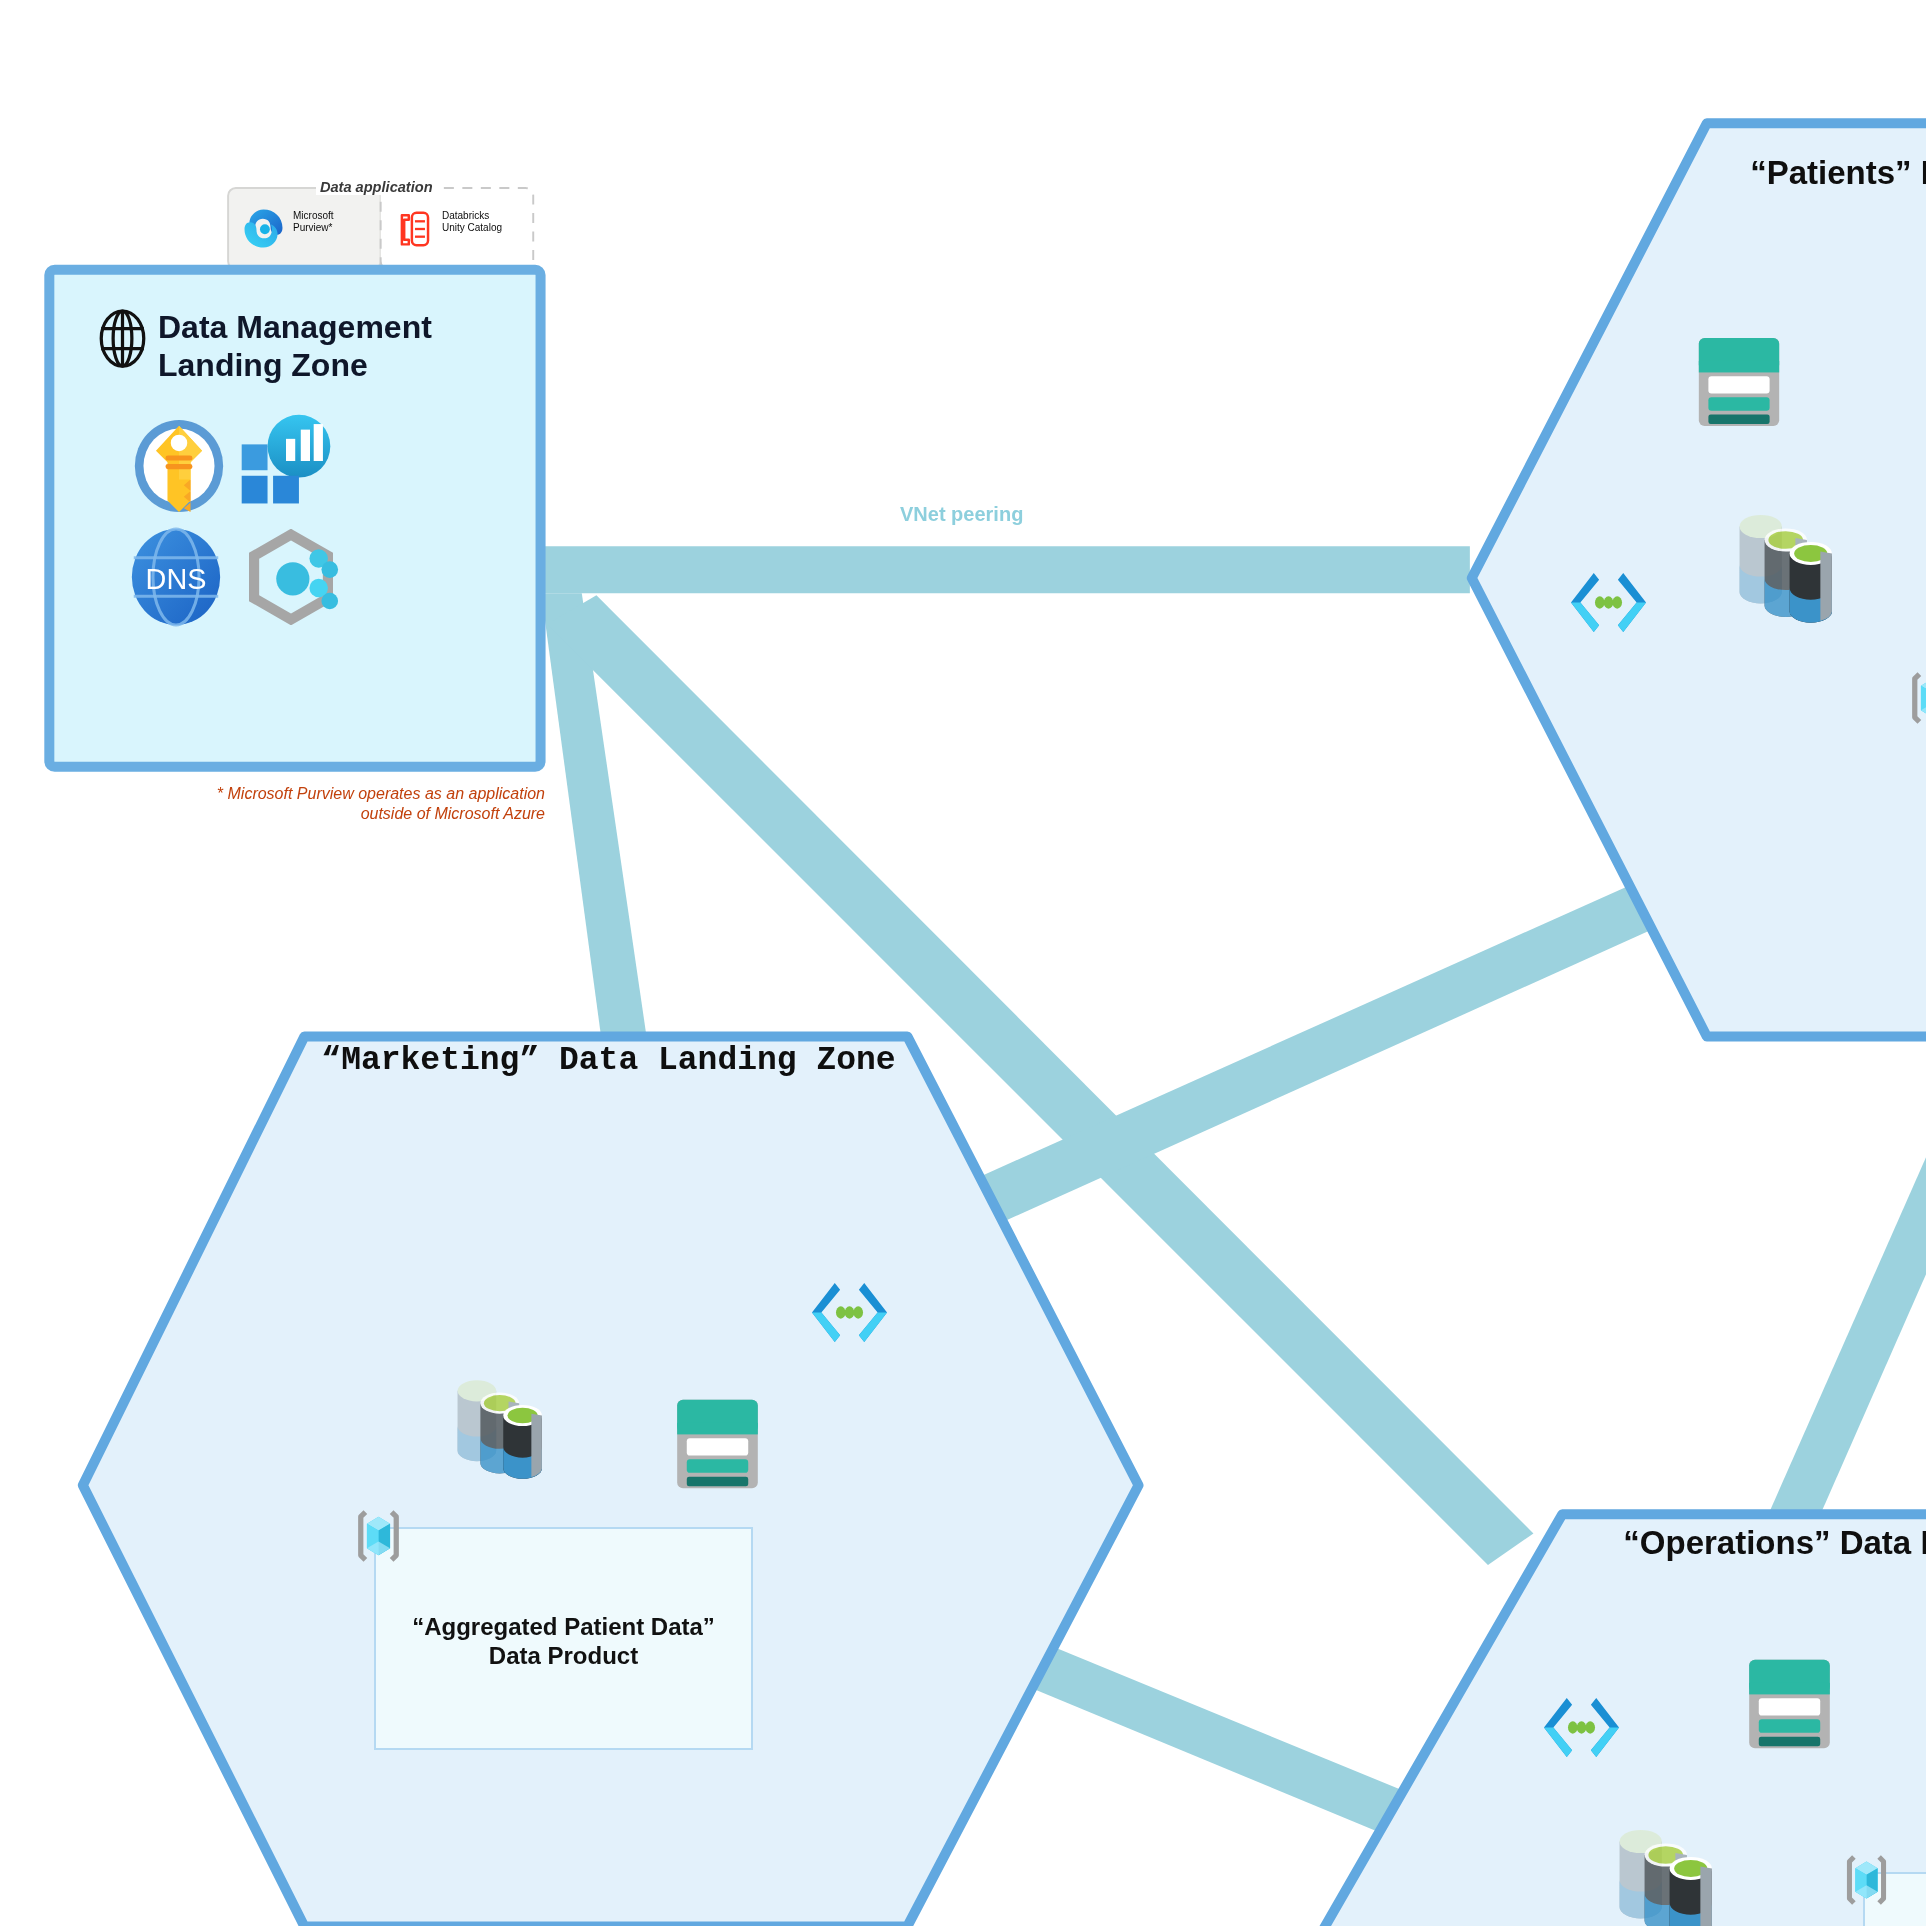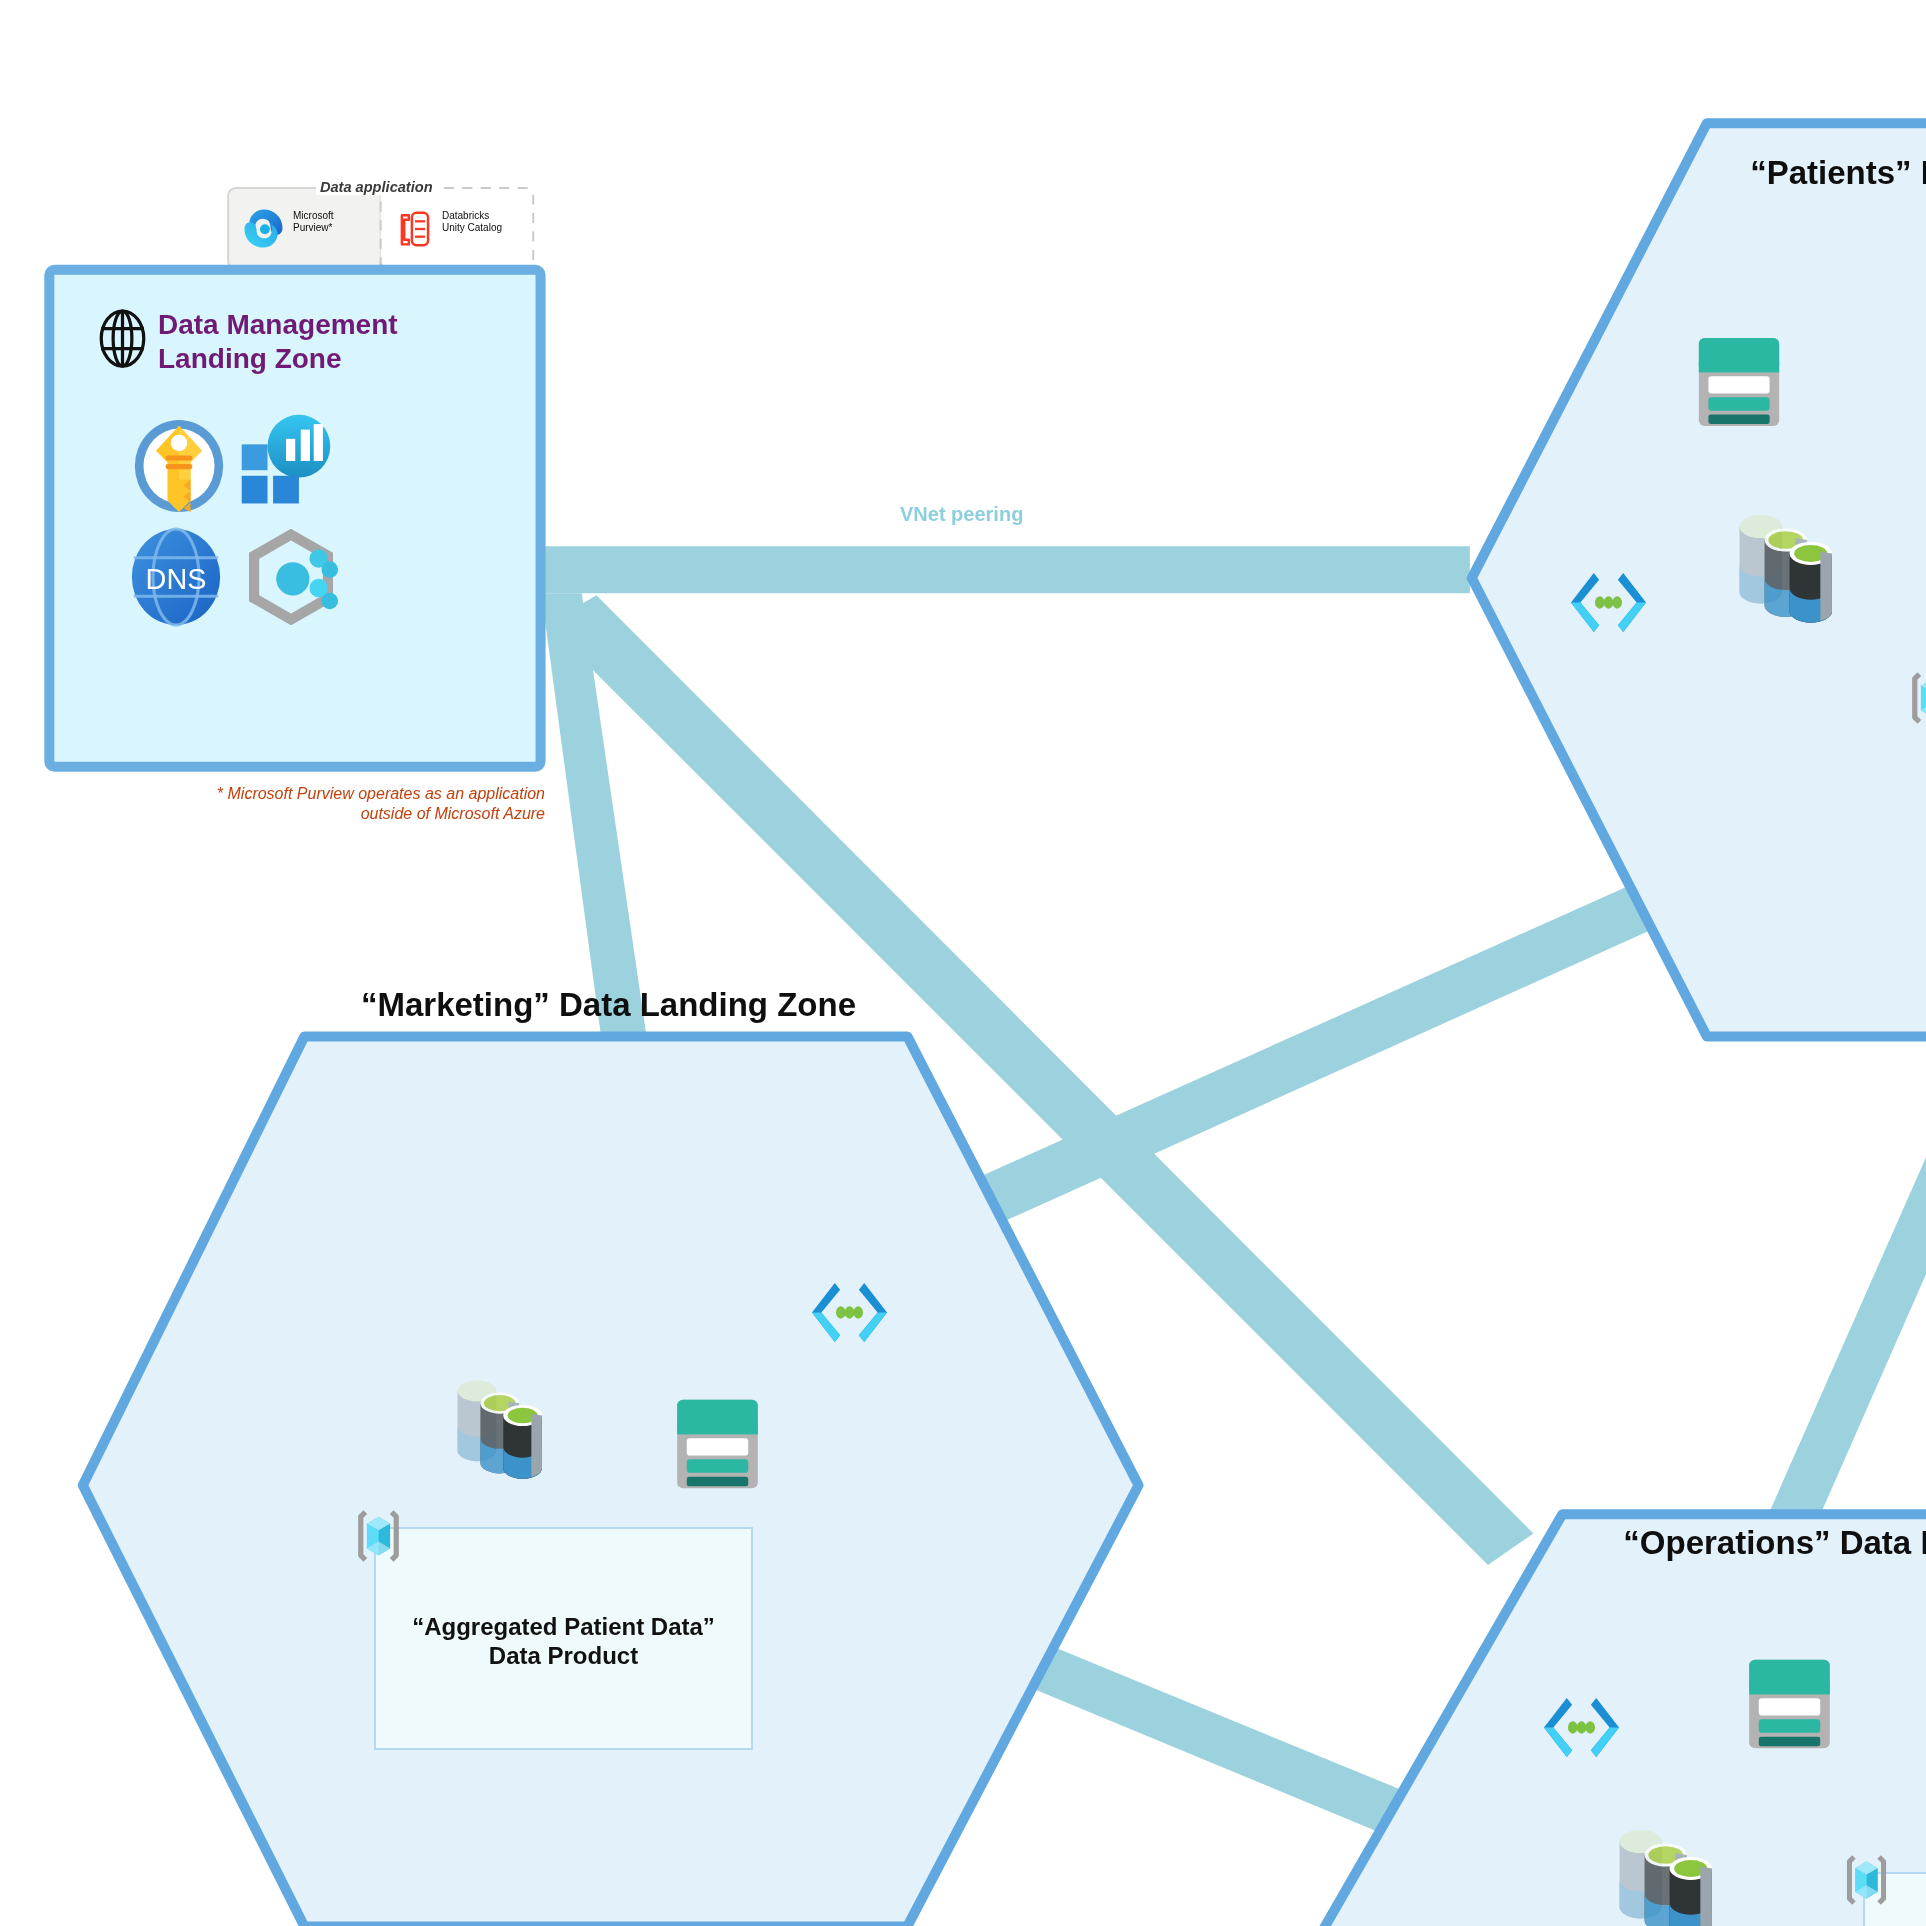--- a/index.html
+++ b/index.html
@@ -40,24 +40,24 @@
     text-align: center;
     font-size: 24px;
     line-height: 1.22;
     font-weight: 700;
     color: #111111;
     width: 100%;
     left: 0;
   }
   .dm-title {
     position: absolute;
-    font-size: 28px;
+    font-size: 32px;
     line-height: 1.2;
     font-weight: 700;
-    color: #701a75;
+    color: #0f172a;
   }
   .footnote {
     position: absolute;
     font-size: 16px;
     line-height: 1.28;
     text-align: right;
     color: #c2410c;
     font-weight: 400;
     font-style: italic;
   }
@@ -293,21 +293,21 @@
   <svg class="icon-abs" style="left:1910px; top:671px; z-index:5;" width="45" height="54" viewBox="0 0 29 35">
     <path d="M6 2 L3 5 v25 l3 3" fill="none" stroke="#9d9d9d" stroke-width="3.4" stroke-linejoin="round"></path>
     <path d="M23 2 L26 5 v25 l-3 3" fill="none" stroke="#9d9d9d" stroke-width="3.4" stroke-linejoin="round"></path>
     <path d="M14.5 5 L22 9.5 v16 l-7.5 4.5 L7 25.5 v-16 Z" fill="#40d3f5"></path>
     <path d="M14.5 5 L22 9.5 L14.5 14 L7 9.5 Z" fill="#9fe8fa"></path>
     <path d="M14.5 14 L22 9.5 v16 L14.5 30 Z" fill="#2eb8da"></path>
     <path d="M14.5 14 L7 9.5 v16 L14.5 30 Z" fill="#5ddcf7"></path>
     <path d="M14.5 30 L7 25.5 l7.5 -4.5 7.5 4.5 Z" fill="#a8eafc" opacity="0.7"></path>
   </svg>
 
-  <div class="zone-title" style="position:absolute; left:231px; top:986px; width:755px;">“Marketing” Data Landing Zone</div>
+  <div class="zone-title" style="position:absolute; left:231px; top:1042px; width:755px;font-family:Liberation Mono, monospace;">“Marketing” Data Landing Zone</div>
 
   <svg class="icon-abs" style="left:807px; top:1279px;" width="85" height="67" viewBox="0 0 62 50">
     <path d="M20 3 L24 8 L10 25 L24 42 L20 47 L3 25 Z" fill="#1a8fd4"></path>
     <path d="M3 25 L20 47 L24 42 L10 25 Z" fill="#42d0f5"></path>
     <path d="M42 3 L38 8 L52 25 L38 42 L42 47 L59 25 Z" fill="#1a8fd4"></path>
     <path d="M59 25 L42 47 L38 42 L52 25 Z" fill="#42d0f5"></path>
     <ellipse cx="24.5" cy="25" rx="3.6" ry="4.6" fill="#7dc242"></ellipse>
     <ellipse cx="31" cy="25" rx="3.6" ry="4.6" fill="#7dc242"></ellipse>
     <ellipse cx="37.5" cy="25" rx="3.6" ry="4.6" fill="#7dc242"></ellipse>
   </svg>

